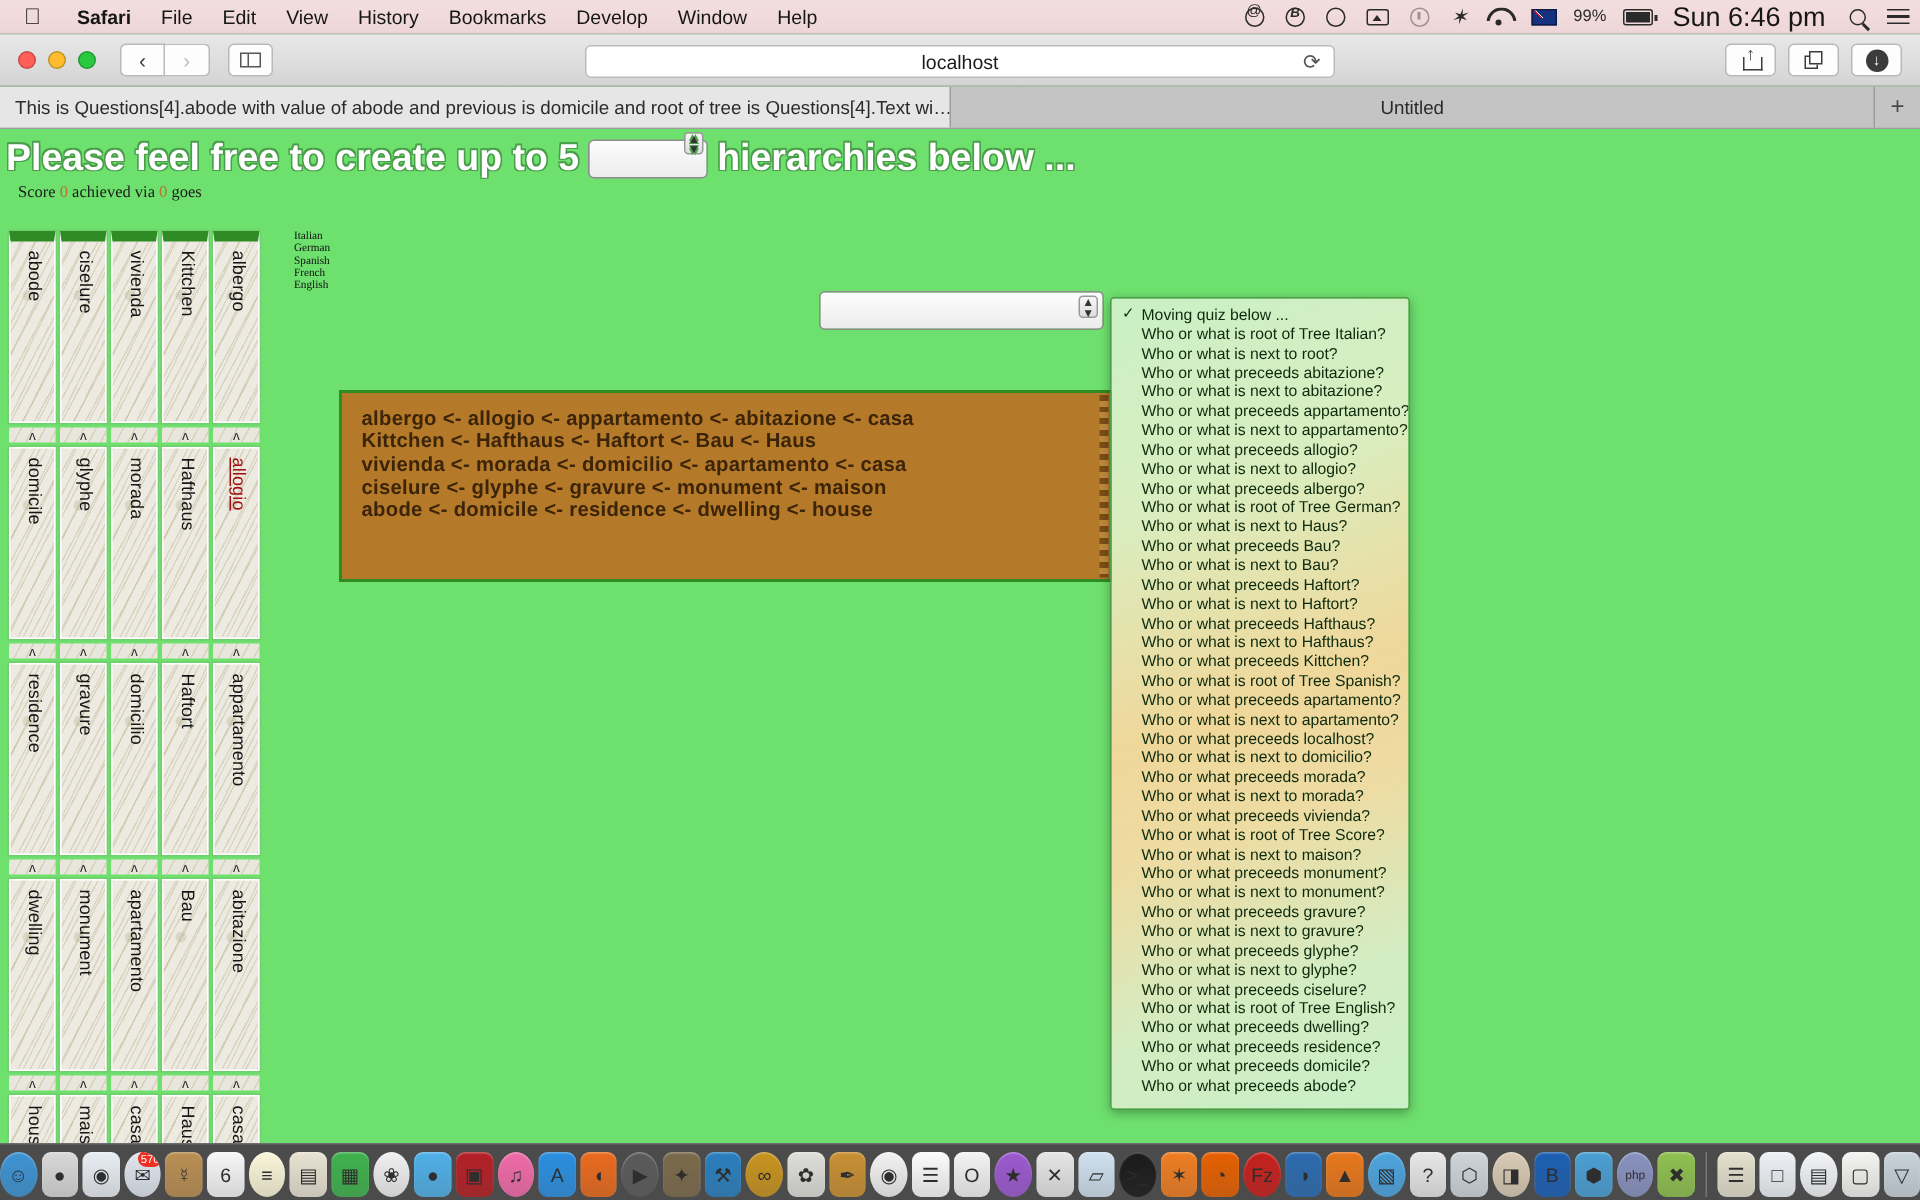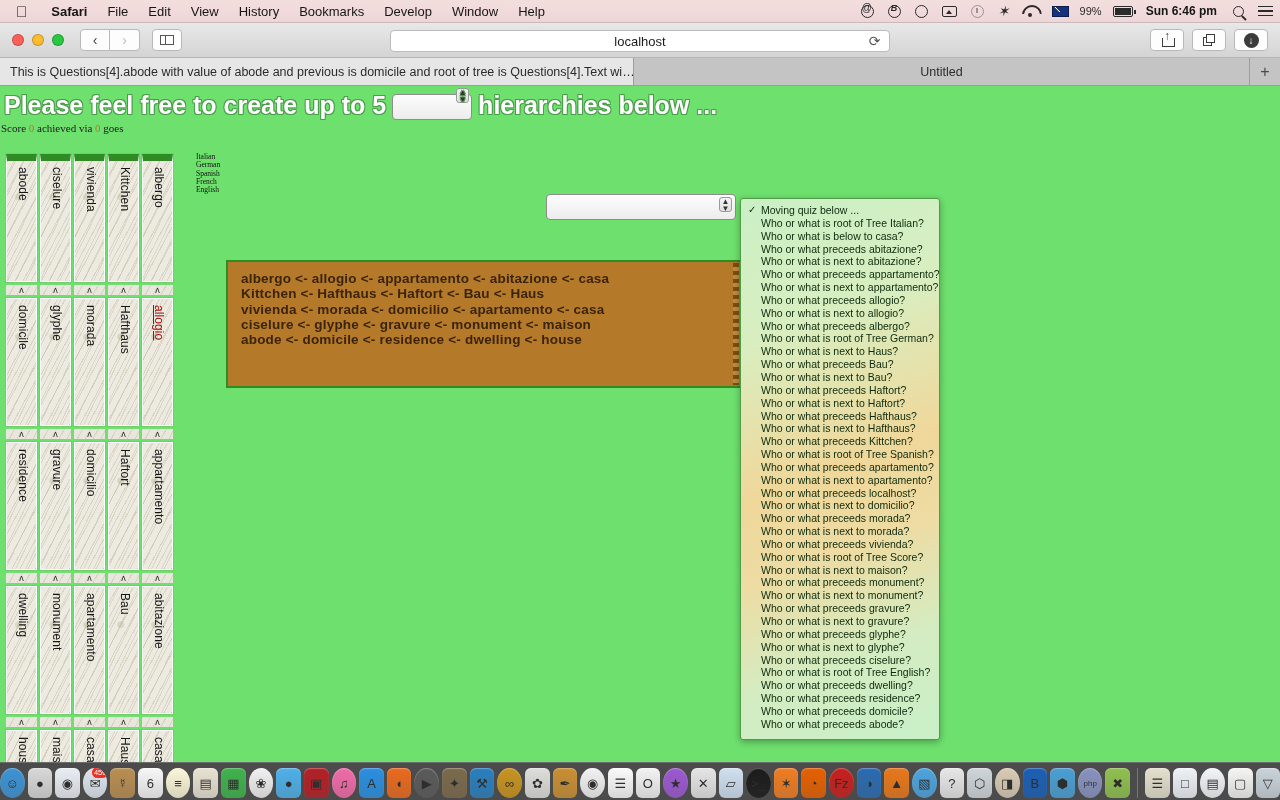--- a/index.html
+++ b/index.html
@@ -19,21 +19,21 @@
     font-size: 13px; color: #161616;
   }
   #menubar .apple { padding: 0 14px 0 16px; font-size: 15px; line-height: 1; }
   #menubar .mi { padding: 0 10px; white-space: nowrap; }
   #menubar .mi.bold { font-weight: bold; }
   #menubar .spacer { flex: 1 1 auto; }
   #menubar .sicon {
     padding: 0 7px; font-size: 12.5px; color: #2a2a2a; line-height: 1;
     display: flex; align-items: center;
   }
-  #menubar .clock { padding: 0 9px 0 6px; font-size: 12px; white-space: nowrap; font-weight: bold; }
+  #menubar .clock { padding: 0 9px 0 6px; font-size: 18px; white-space: nowrap; }
   #menubar .batt { font-size: 11px; padding: 0 4px; }
   .ico-sq {
     display: inline-block; width: 13px; height: 13px; border-radius: 50%;
     border: 1.6px solid #2a2a2a; position: relative;
   }
   .ico-sq.b::after {
     content: "B"; position: absolute; left: 0; right: 0; top: -2px;
     font-size: 9px; font-weight: bold; text-align: center; color: #2a2a2a;
   }
   .ico-sq.at::after {
@@ -217,21 +217,21 @@
   }
   #quizsel { width: 190px; height: 20px; font-size: 11.5px; }
   .selarrow {
     position: absolute; right: 3px; top: 2px; width: 13px; height: 15px;
     background: linear-gradient(to bottom,#f6f6f6,#dedede);
     border: 1px solid #9a9a9a; border-radius: 3px;
     font-size: 8px; line-height: 7px; color: #333; text-align: center;
     pointer-events: none;
   }
   #score {
-    position: absolute; left: 1px; top: 36px;
+    position: absolute; left: 12px; top: 36px;
     font-family: "Liberation Serif", serif; font-size: 11px; color: #1c1c1c;
   }
   #score .num { color: #b87333; }
 
   
   #langs {
     position: absolute; left: 196px; top: 67px;
     display: flex; flex-direction: column;
     font-family: "Liberation Serif", serif; font-size: 7.5px; color: #111;
     line-height: 8.3px;
@@ -589,21 +589,21 @@
       <div class="ln">vivienda &lt;- morada &lt;- domicilio &lt;- apartamento &lt;- casa</div>
       <div class="ln">ciselure &lt;- glyphe &lt;- gravure &lt;- monument &lt;- maison</div>
       <div class="ln">abode &lt;- domicile &lt;- residence &lt;- dwelling &lt;- house</div>
       <div id="treecard-scroll"></div>
   </div>
 
 
   <div id="dropdown">
       <div class="ditem"><span class="chk">✓</span><span>Moving quiz below ...</span></div>
       <div class="ditem"><span>Who or what is root of Tree Italian?</span></div>
-      <div class="ditem"><span>Who or what is below to casa?</span></div>
+      <div class="ditem"><span>Who or what is next to root?</span></div>
       <div class="ditem"><span>Who or what preceeds abitazione?</span></div>
       <div class="ditem"><span>Who or what is next to abitazione?</span></div>
       <div class="ditem"><span>Who or what preceeds appartamento?</span></div>
       <div class="ditem"><span>Who or what is next to appartamento?</span></div>
       <div class="ditem"><span>Who or what preceeds allogio?</span></div>
       <div class="ditem"><span>Who or what is next to allogio?</span></div>
       <div class="ditem"><span>Who or what preceeds albergo?</span></div>
       <div class="ditem"><span>Who or what is root of Tree German?</span></div>
       <div class="ditem"><span>Who or what is next to Haus?</span></div>
       <div class="ditem"><span>Who or what preceeds Bau?</span></div>
@@ -643,21 +643,21 @@
       <span style="color: rgb(46, 46, 46); font-size: 13px;">☺</span>
     </div>
     <div class="dk" style="background: linear-gradient(rgb(216, 216, 216), rgba(216, 216, 216, 0.8));">
       <span style="color: rgb(46, 46, 46); font-size: 13px;">●</span>
     </div>
     <div class="dk" style="background: linear-gradient(rgb(233, 238, 244), rgba(233, 238, 244, 0.8));">
       <span style="color: rgb(46, 46, 46); font-size: 13px;">◉</span>
     </div>
     <div class="dk round" style="background: linear-gradient(rgb(223, 230, 238), rgba(223, 230, 238, 0.8));">
       <span style="color: rgb(46, 46, 46); font-size: 13px;">✉</span>
-      <span class="bdg">450</span>
+      <span class="bdg">570</span>
     </div>
     <div class="dk dot" style="background: linear-gradient(rgb(185, 142, 82), rgba(185, 142, 82, 0.8));">
       <span style="color: rgb(46, 46, 46); font-size: 13px;">☿</span>
     </div>
     <div class="dk" style="background: linear-gradient(rgb(247, 247, 247), rgba(247, 247, 247, 0.8));">
       <span style="color: rgb(46, 46, 46); font-size: 13px;">6</span>
     </div>
     <div class="dk round" style="background: linear-gradient(rgb(251, 246, 216), rgba(251, 246, 216, 0.8));">
       <span style="color: rgb(46, 46, 46); font-size: 13px;">≡</span>
     </div>

